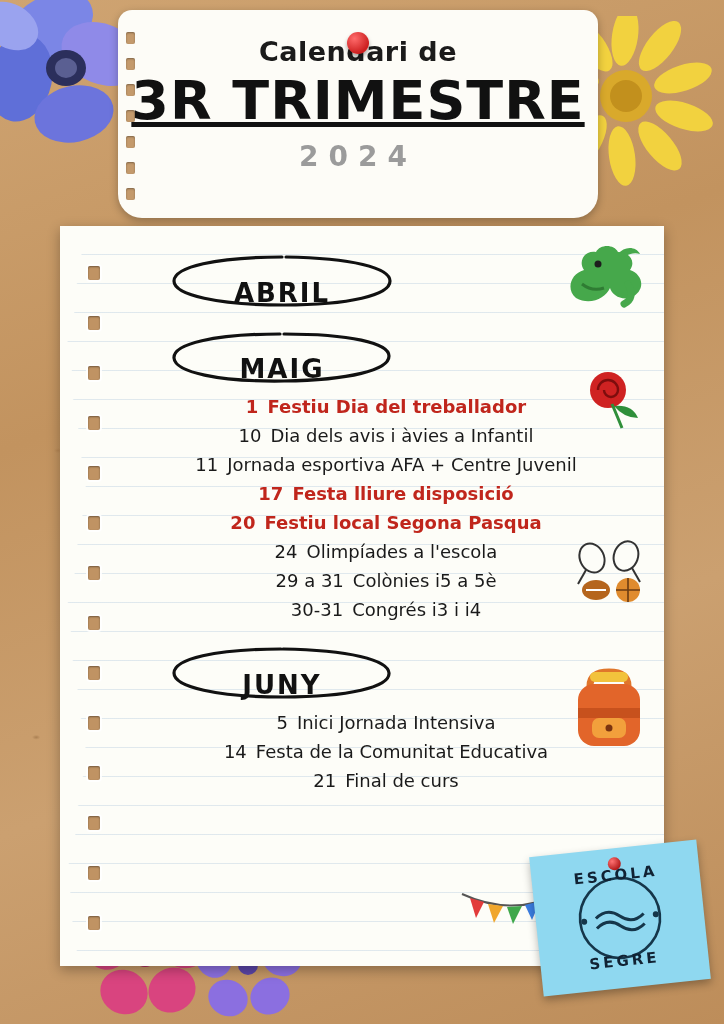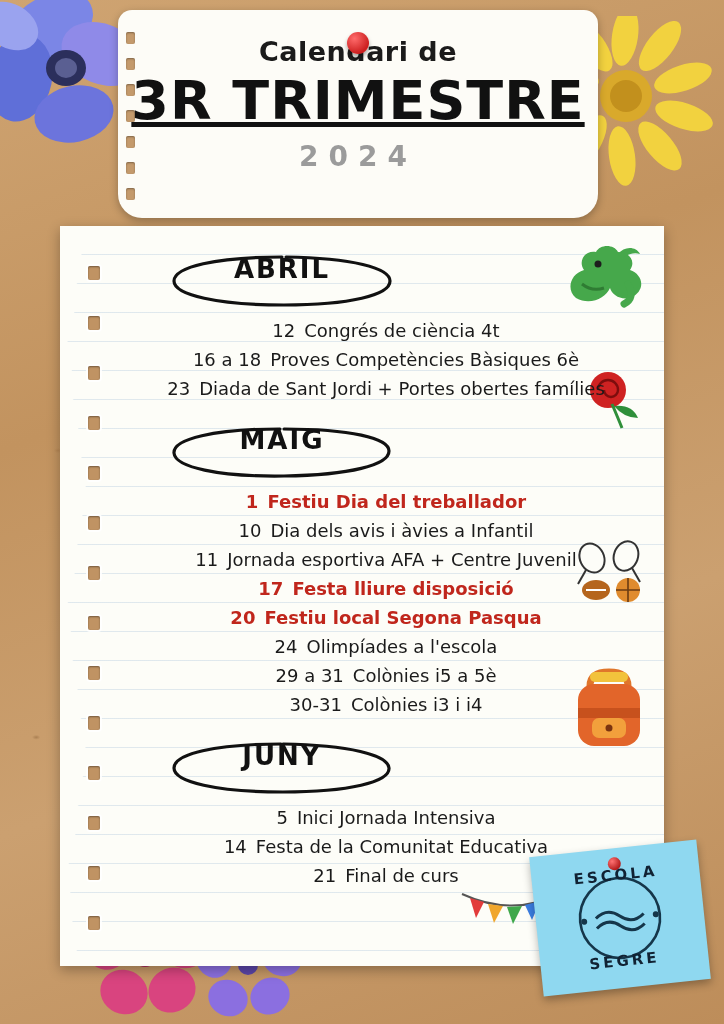--- a/index.html
+++ b/index.html
@@ -137,21 +137,21 @@
     position: absolute;
     left: 60px; top: 18px; right: 12px; bottom: 8px;
   }
 
   
   .month {
     position: relative;
     width: 228px;
     height: 54px;
     margin: 10px 0 8px 48px;
-    display: flex; align-items: flex-start; justify-content: center;
+    display: flex; align-items: flex-end; justify-content: center;
   }
   .month svg { position: absolute; left: 0; top: 0; }
   .month span {
     position: relative;
     font-family: "DejaVu Sans", sans-serif;
     font-weight: bold;
     font-size: 26px;
     letter-spacing: 2px;
     color: #111;
   }
@@ -367,34 +367,20 @@
   </div>
 
   <div class="content">
 
     <div class="month">
       <svg width="228" height="54" viewBox="0 0 228 54">
         <path d="M114 3 C48 3 6 13 6 27 C6 41 50 51 116 51 C182 51 222 41 222 27 C222 14 184 4 118 3" fill="none" stroke="#111" stroke-width="3.2" stroke-linecap="round"></path>
       </svg>
       <span>ABRIL</span>
     </div>
-    <ul class="events">
-      <li class="event">
-        <span class="d">12</span>
-        <span>Congrés de ciència 4t</span>
-      </li>
-      <li class="event">
-        <span class="d">16 a 18</span>
-        <span>Proves Competències Bàsiques 6è</span>
-      </li>
-      <li class="event">
-        <span class="d">23</span>
-        <span>Diada de Sant Jordi + Portes obertes famílies</span>
-      </li>
-    </ul>
 
     <div class="month" style="margin-top:22px;">
       <svg width="228" height="54" viewBox="0 0 228 54">
         <path d="M112 4 C46 4 5 14 6 28 C7 42 50 52 116 51 C182 50 221 40 221 26 C221 13 182 4 116 4" fill="none" stroke="#111" stroke-width="3.2" stroke-linecap="round"></path>
       </svg>
       <span>MAIG</span>
     </div>
     <ul class="events">
       <li class="event red">
         <span class="d">1</span>
@@ -419,21 +405,21 @@
       <li class="event">
         <span class="d">24</span>
         <span>Olimpíades a l'escola</span>
       </li>
       <li class="event">
         <span class="d">29 a 31</span>
         <span>Colònies i5 a 5è</span>
       </li>
       <li class="event">
         <span class="d">30-31</span>
-        <span>Colònies i3 i i4</span>
+        <span>Congrés i3 i i4</span>
       </li>
     </ul>
 
     <div class="month" style="margin-top:22px;">
       <svg width="228" height="54" viewBox="0 0 228 54">
         <path d="M113 3 C47 3 6 13 6 27 C6 41 49 51 115 51 C181 51 222 41 221 27 C220 14 181 4 115 3" fill="none" stroke="#111" stroke-width="3.2" stroke-linecap="round"></path>
       </svg>
       <span>JUNY</span>
     </div>
     <ul class="events">

